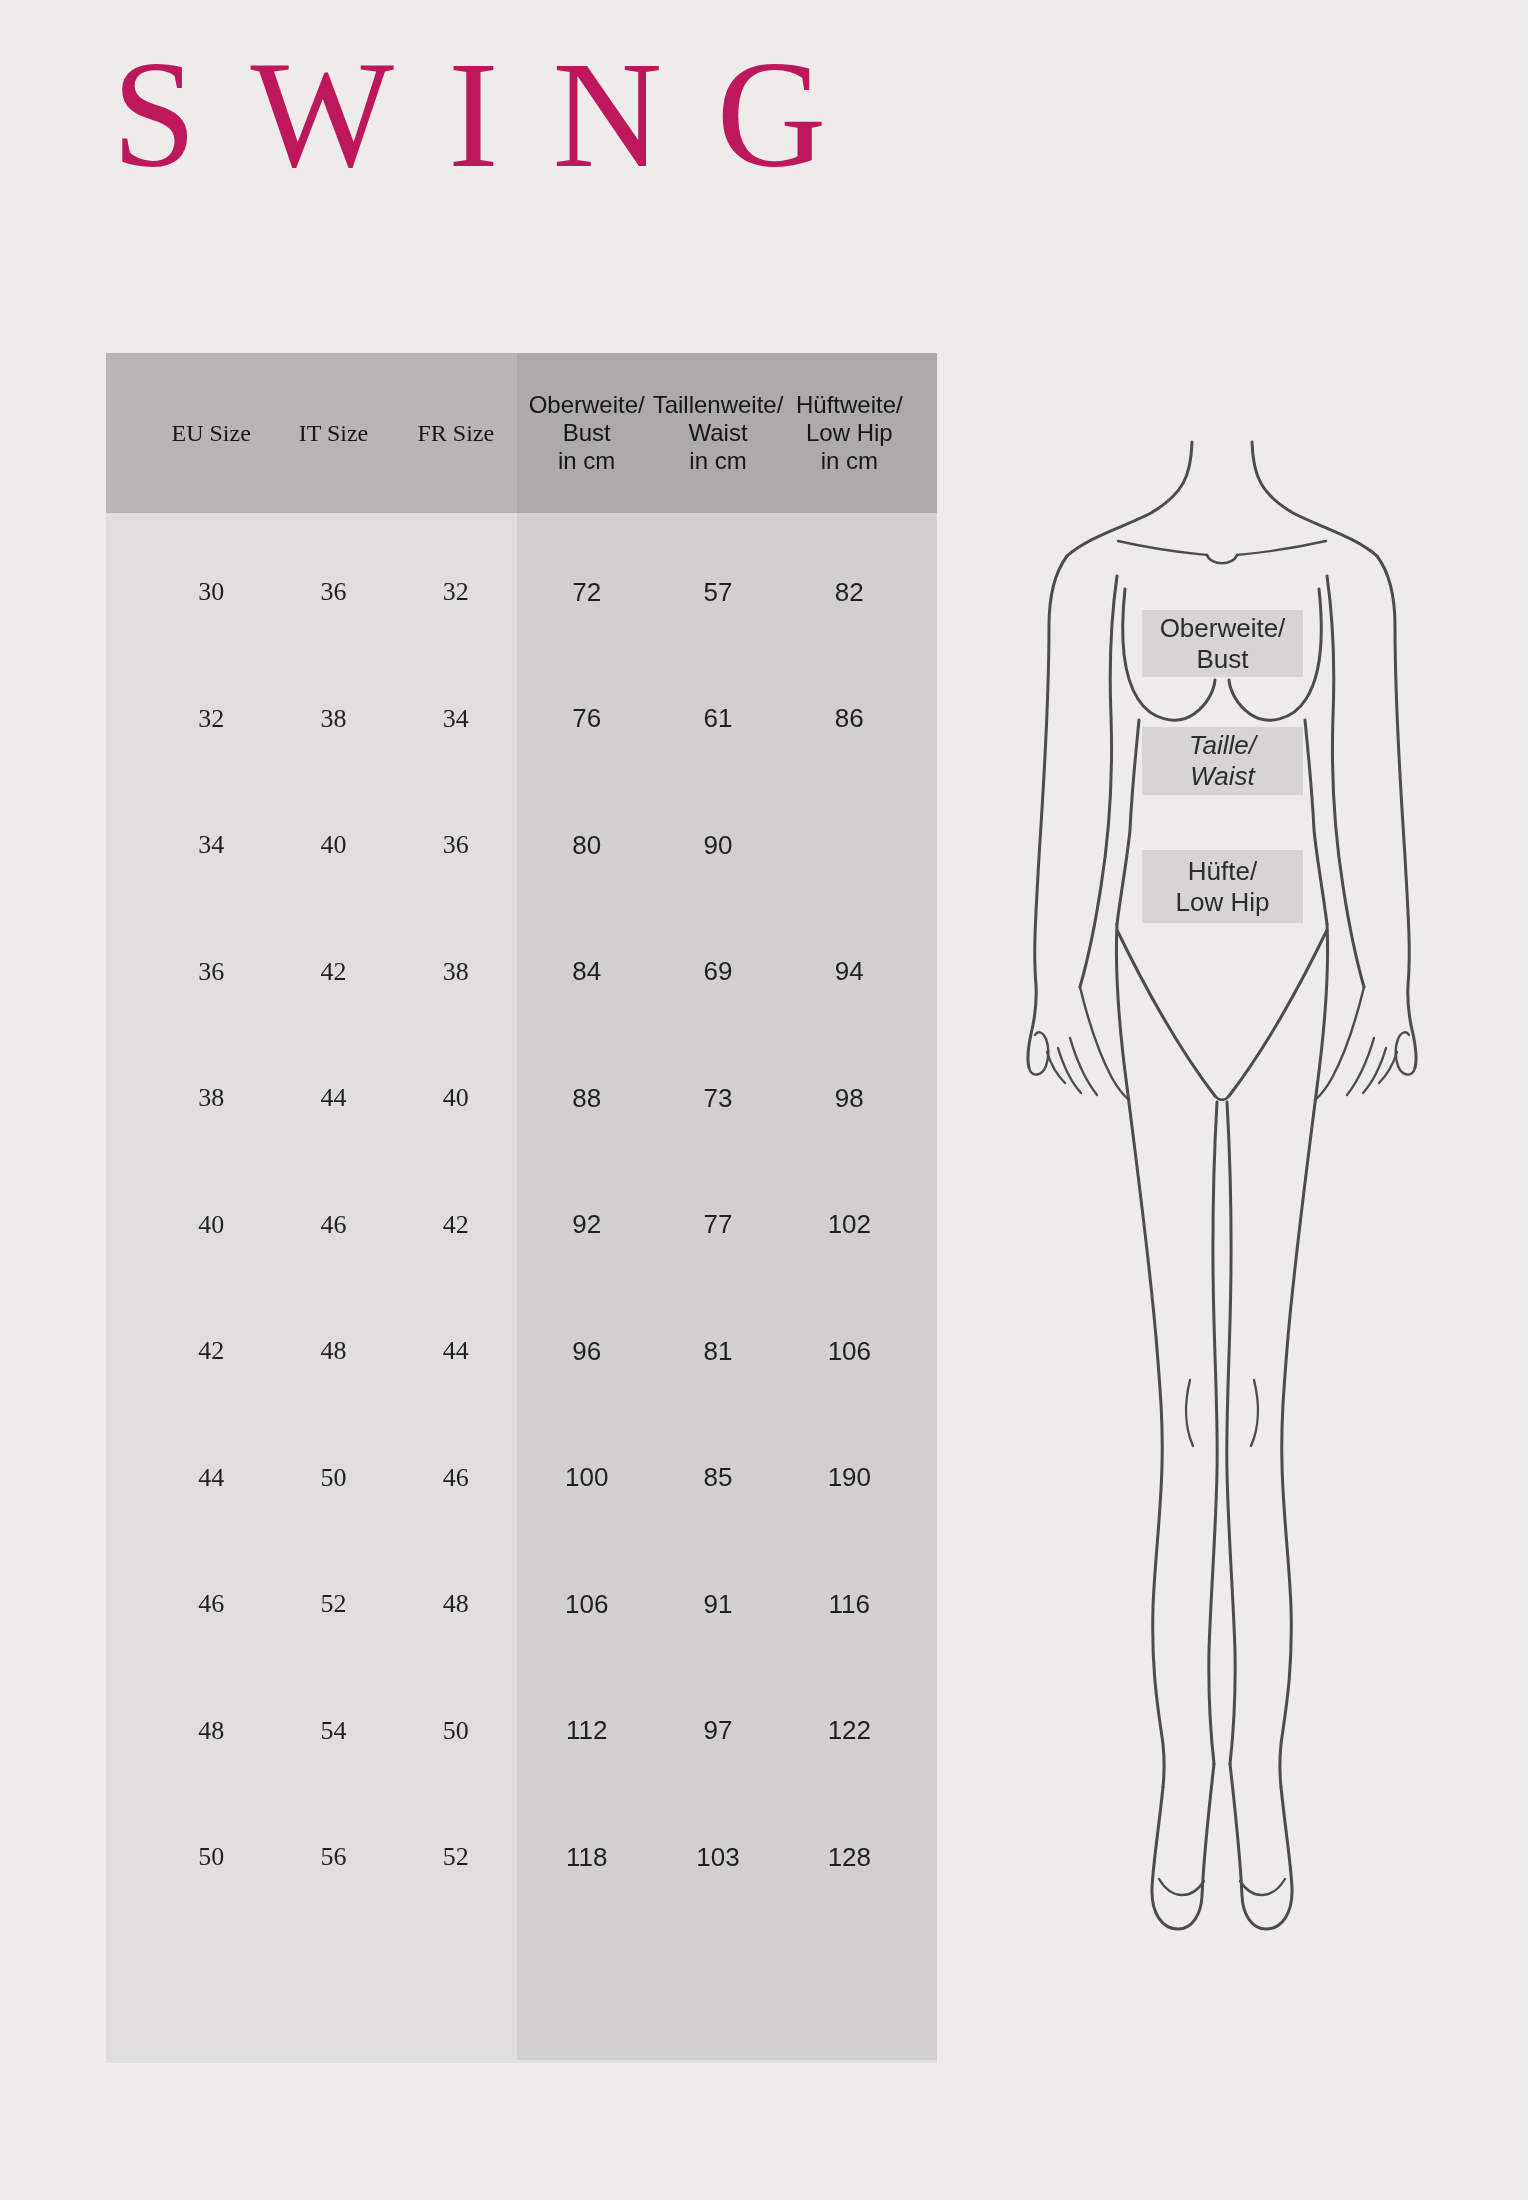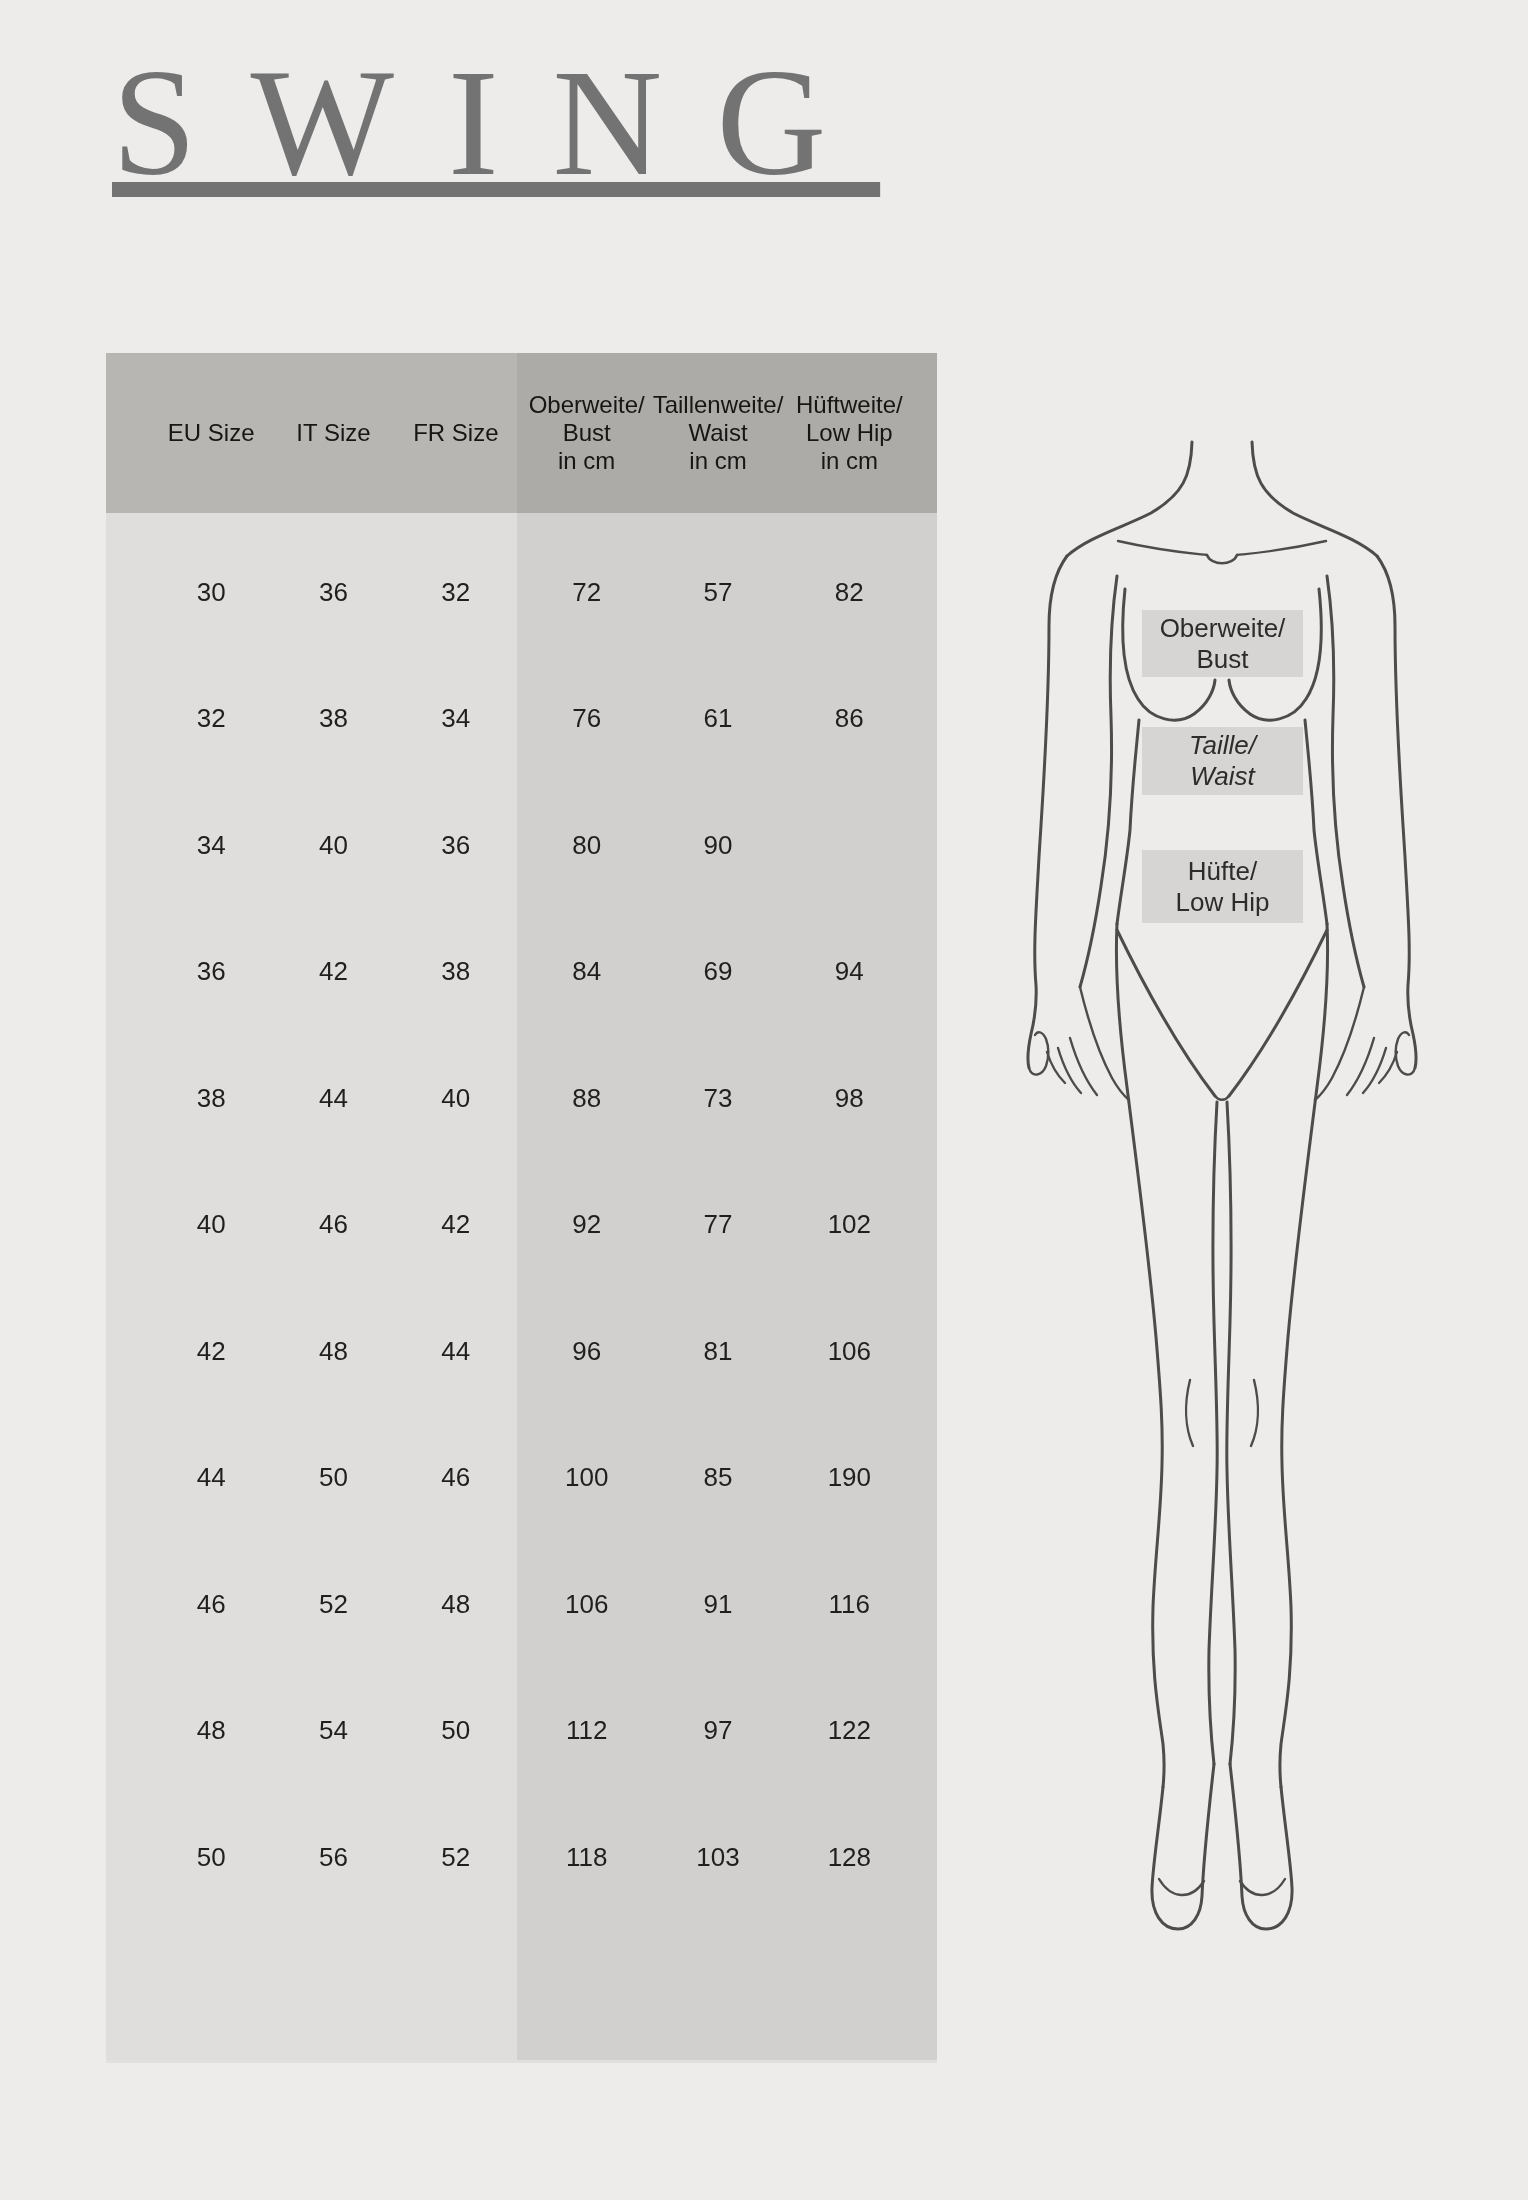--- a/index.html
+++ b/index.html
@@ -6,43 +6,42 @@
   #page{
     position:relative;
     width:1528px;height:2200px;
     background:#edecea;
     overflow:hidden;
     font-family:"Liberation Sans", sans-serif;
     color:#1f1f1d;
   }
   
   .brand-title{
-    position:absolute;left:112px;top:36px;
+    position:absolute;left:112px;top:28px;
     font-family:"Liberation Serif", serif;
     font-size:152px;font-weight:400;
     letter-spacing:54px;
-    color:#737373;
+    color:#be185d;
     white-space:nowrap;
-    text-decoration:underline;
   }
   
   .sizetable{
     position:absolute;left:106px;top:353px;
     width:831px;height:1707px;
     box-shadow:0 3px 0 rgba(0,0,0,0.05);
   }
   .bg-body-l{position:absolute;left:0;top:0;width:411px;height:100%;background:#dfdedc;}
   .bg-body-r{position:absolute;left:411px;top:0;width:420px;height:100%;background:#d1d0ce;}
   .bg-head-l{position:absolute;left:0;top:0;width:411px;height:160px;background:#b8b6b3;}
   .bg-head-r{position:absolute;left:411px;top:0;width:420px;height:160px;background:#adaba8;}
   .thead{position:absolute;left:0;top:0;width:831px;height:160px;display:flex;}
   .tbody{position:absolute;left:0;top:160px;width:831px;padding-top:16px;}
   .trow{display:flex;height:126.5px;}
   .sec{box-sizing:border-box;display:grid;grid-template-columns:repeat(3,1fr);}
-  .sec-l{width:411px;padding-left:44px;}
+  .sec-l{width:411px;padding-left:44px;font-family:Liberation Serif, serif;}
   .sec-r{width:420px;padding-left:4px;padding-right:22px;}
   .cell{display:flex;align-items:center;justify-content:center;font-size:26px;color:#1f1f1d;}
   .hcell{display:flex;flex-direction:column;align-items:center;justify-content:center;font-size:24px;line-height:28px;color:#161614;text-align:center;}
   .hcell span{display:block;}
   
   .figure-svg{position:absolute;left:1020px;top:402px;}
   .figure-svg path{fill:none;stroke:#4c4c4a;stroke-width:3;stroke-linecap:round;stroke-linejoin:round;}
   .figure-svg path.thin{stroke-width:2.4;}
   .measure-label{
     position:absolute;width:161px;

